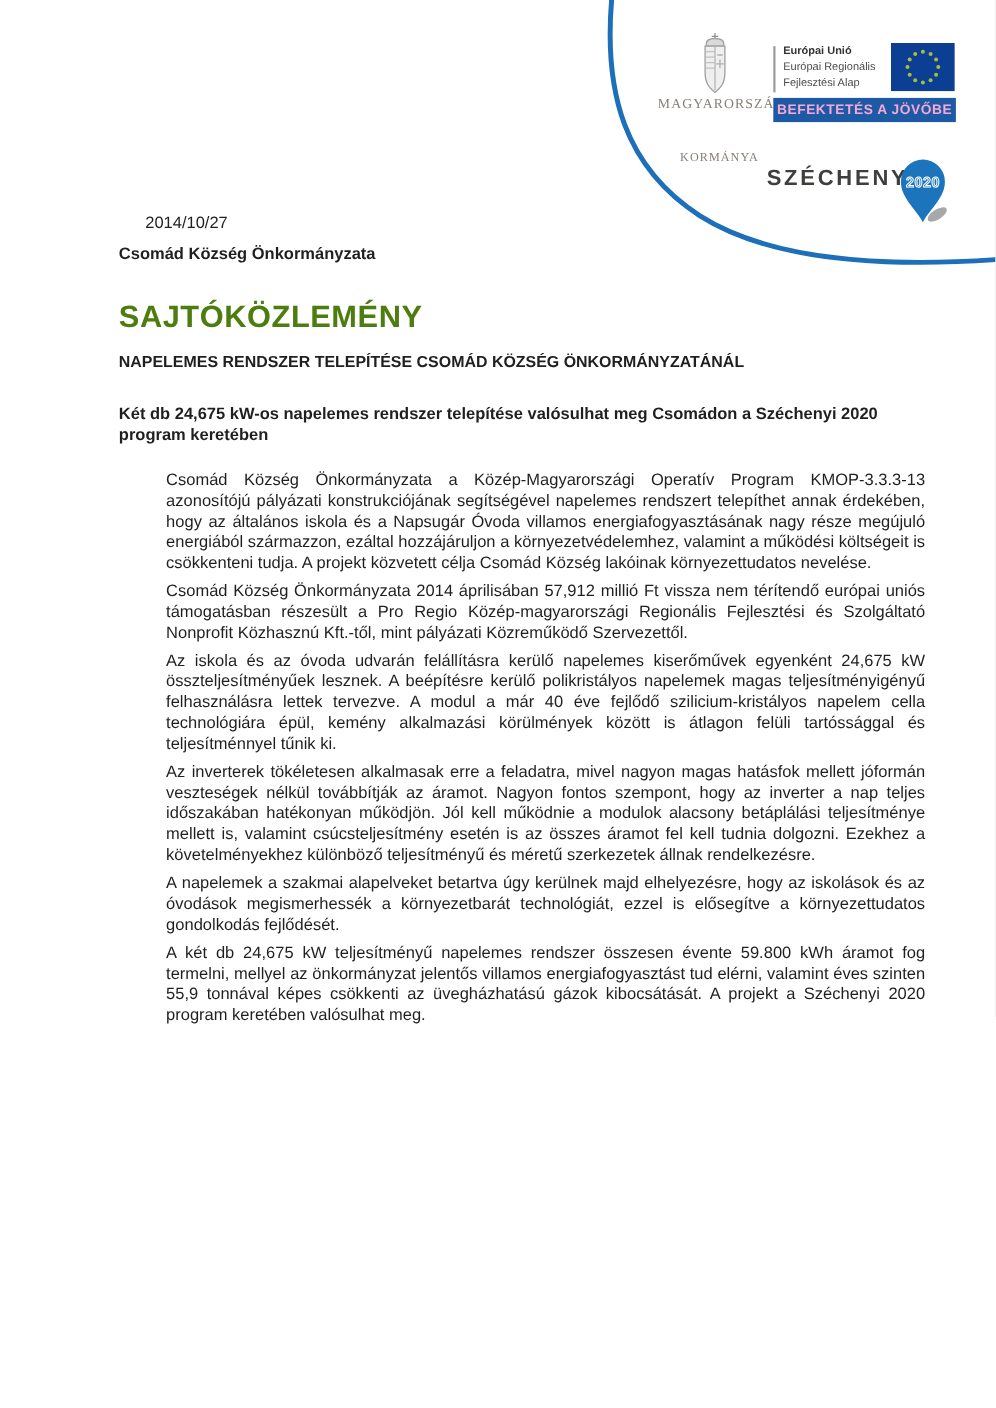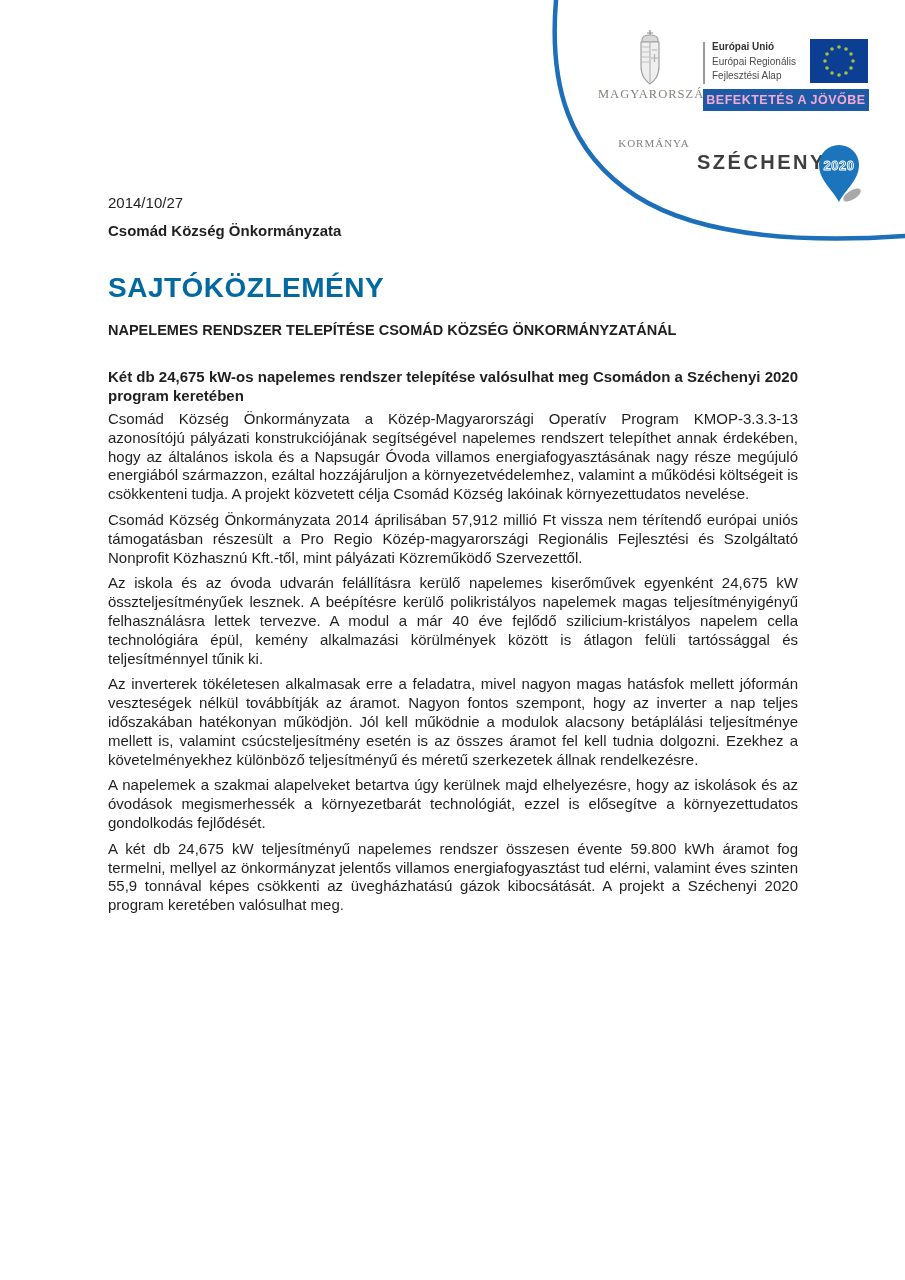--- a/index.html
+++ b/index.html
@@ -32,32 +32,32 @@
     background:#1d5aa6;color:#f9a8d4;font-weight:bold;font-size:12.5px;
     letter-spacing:0.5px;text-align:center;line-height:22px;
   }
   .szechenyi{
     position:absolute;left:697px;top:151px;
     font-size:20px;font-weight:bold;color:#3e3e3d;letter-spacing:2.5px;
   }
   .pin{position:absolute;left:816px;top:142px;}
   
   .content{position:absolute;left:108px;width:690px;top:0;}
-  .date{position:absolute;top:194px;font-size:15px;}
+  .date{position:absolute;top:194px;font-size:15px;margin-left:24px;}
   .org{position:absolute;top:222px;font-size:15px;font-weight:bold;text-align:center;}
   .doc-title{
     position:absolute;top:272px;font-size:28px;font-weight:bold;
-    color:#0369a1;letter-spacing:0.5px;
+    color:#4d7c0f;letter-spacing:0.5px;
   }
   .headline{position:absolute;top:322px;font-size:14.5px;font-weight:bold;width:690px;}
   .subheadline{
     position:absolute;top:367px;width:690px;
     font-size:15px;font-weight:bold;text-align:justify;line-height:19px;
   }
-  .paragraphs{position:absolute;top:410px;width:690px;}
+  .paragraphs{position:absolute;top:428px;width:690px;margin-left:43px;}
   .paragraphs p{
     margin:0 0 7px 0;font-size:15px;line-height:18.8px;
     text-align:justify;
   }
 </style>
 </head>
 <body>
 
 <div class="page">
 

